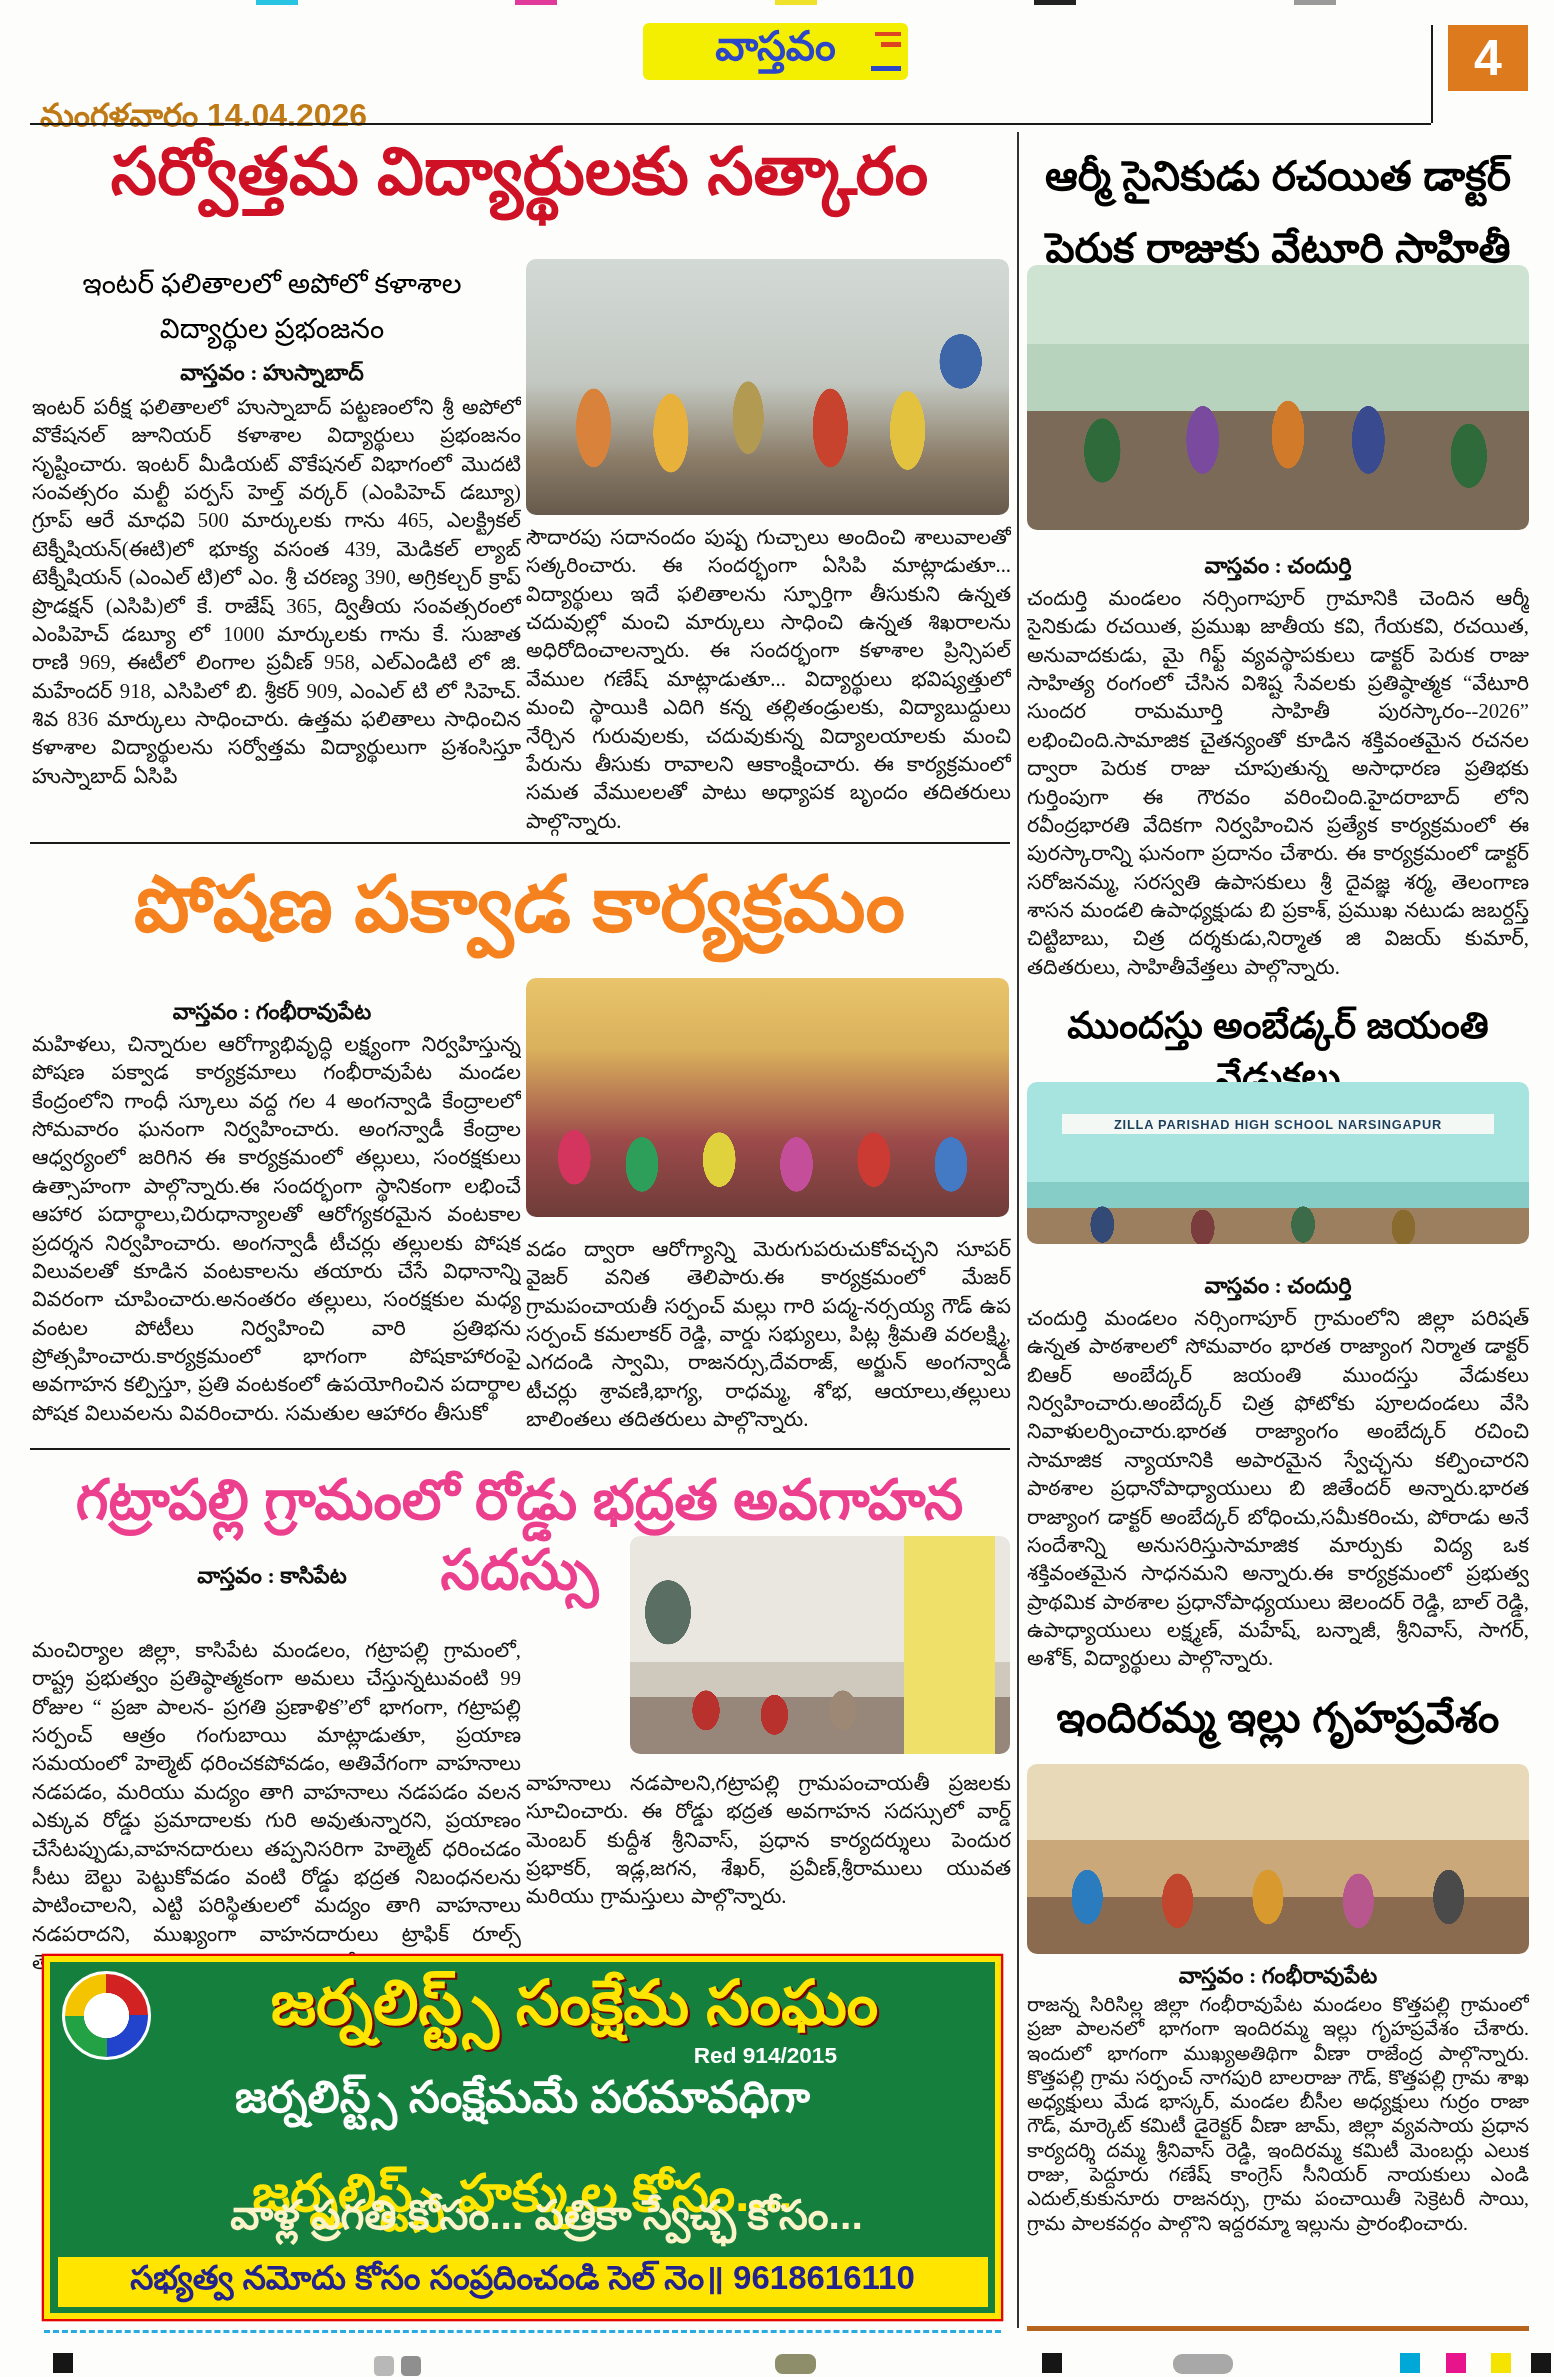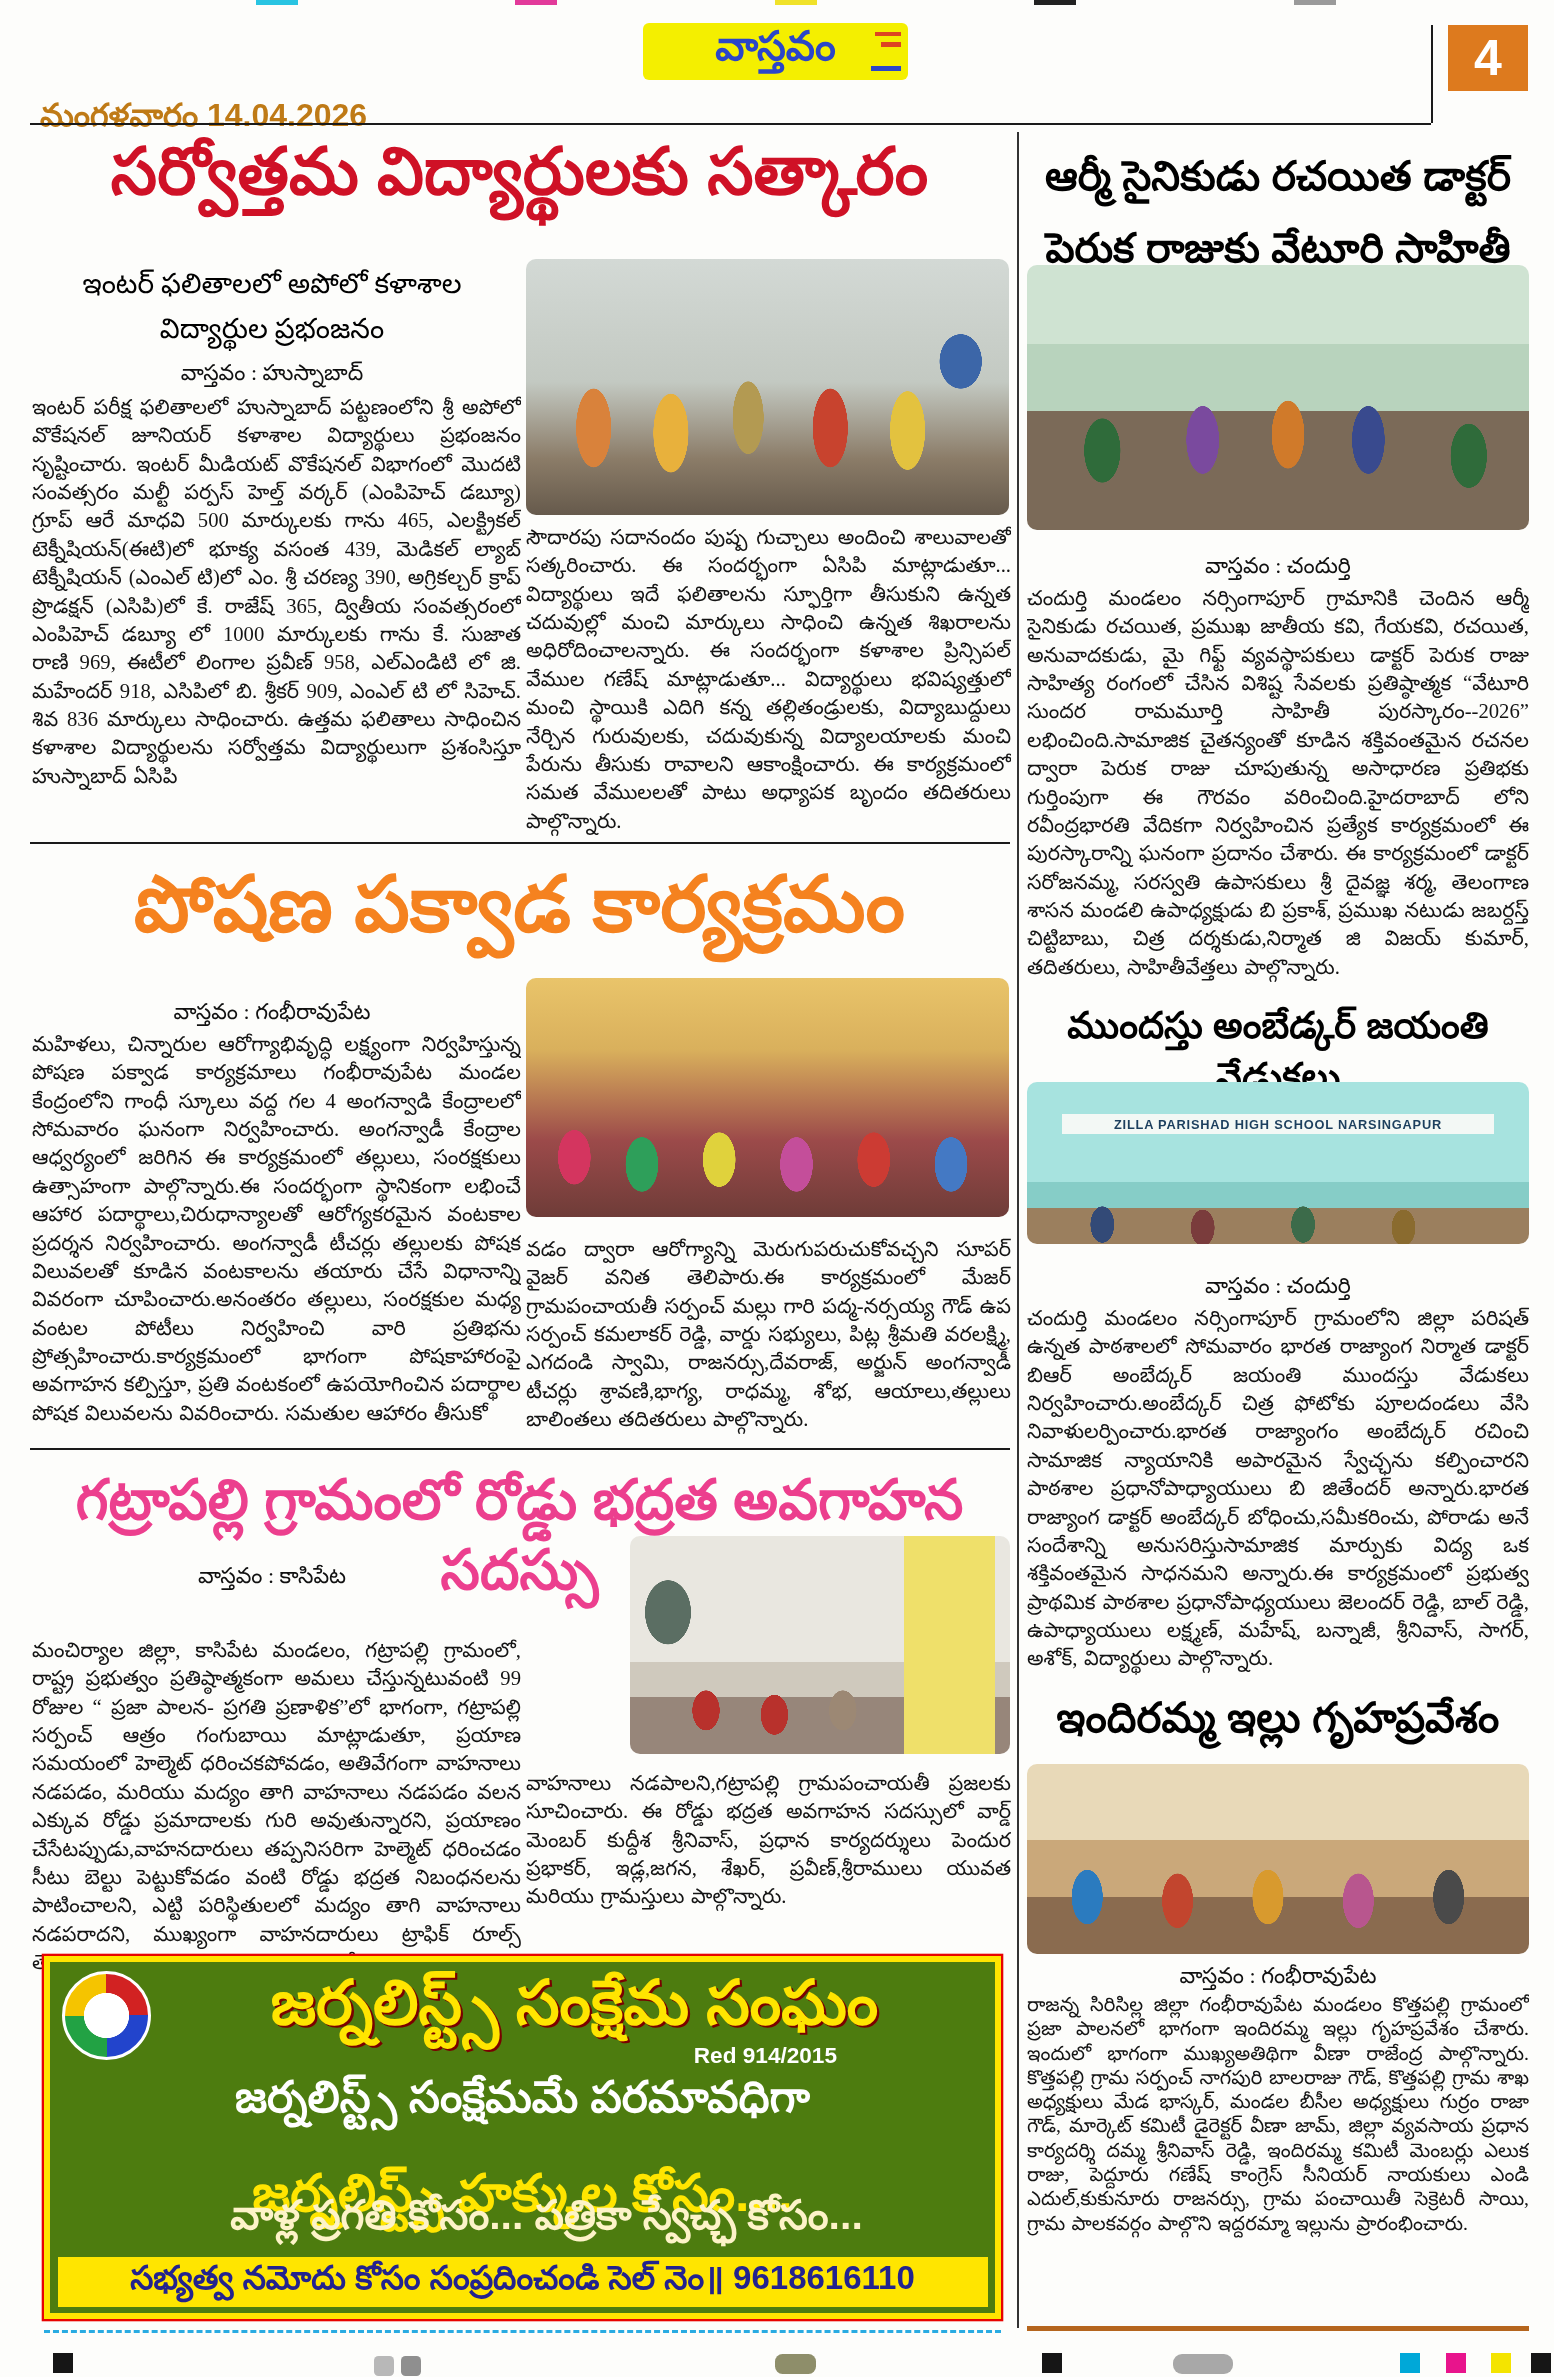--- a/index.html
+++ b/index.html
@@ -7,21 +7,21 @@
   #page {
     position:relative; width:1555px; height:2377px; background:#fdfdfb;
     font-family:"Liberation Serif", serif; color:#101010; overflow:hidden;
   }
   .abs { position:absolute; }
   .center { text-align:center; }
   .body-text {
     font-size:20.7px; line-height:1.37; text-align:justify; overflow:hidden;
     color:#141414; word-spacing:1.5px;
   }
-  .byline { font-weight:normal; font-size:22px; text-align:center; color:#111; }
+  .byline { font-weight:bold; font-size:22px; text-align:center; color:#111; }
   .photo { position:absolute; overflow:hidden; border-radius:10px; }
   .rule { position:absolute; background:#1a1a1a; }
 
   
   #date-text   { left:40px; top:65px; font-size:32px; font-weight:bold; color:#bf7a16; font-family:"Liberation Sans",sans-serif;margin-top:32px; }
   #logo-box    { left:643px; top:22.6px; width:265px; height:57px; background:#f4ef00; border-radius:6px;
                  display:flex; align-items:center; justify-content:center; }
   #logo-text   { font-size:41px; font-weight:bold; color:#2b46c8; font-family:"Liberation Sans",sans-serif; }
   .logo-mark   { position:absolute; background:#d42; }
   #page-num-box{ left:1448px; top:25px; width:80px; height:66px; background:#dd7a1e; color:#fff;
@@ -72,21 +72,21 @@
                  background:
                    linear-gradient(90deg, transparent 0 72%, #efe06a 72% 96%, transparent 96%),
                    radial-gradient(ellipse 22.6px 33px at 20% 80%, #b8312c 60%, transparent 61%),
                    radial-gradient(ellipse 22.6px 33px at 38% 82%, #b8312c 60%, transparent 61%),
                    radial-gradient(ellipse 22.6px 33px at 56% 80%, #9c8874 60%, transparent 61%),
                    radial-gradient(ellipse 38px 53px at 10% 35%, #5b6e63 60%, transparent 61%),
                    linear-gradient(180deg,#e9e7e0 0 58%,#cfc9bd 58% 74%,#97867a 74% 100%); }
   #body3b      { left:526px; top:1769px; width:485px; height:173px; }
 
   
-  #ad          { left:44px; top:1956px; width:957px; height:363px; background:#4d7c0f;
+  #ad          { left:44px; top:1956px; width:957px; height:363px; background:#15803d;
                  border:6.8px solid #ffe500; box-shadow:0 0 0 2.3px #e80300; }
   #ad-logo     { position:absolute; left:12px; top:9px; width:89px; height:89px; border-radius:50%;
                  background: radial-gradient(circle at 50% 50%, #fff 0 38%, transparent 39%),
                  conic-gradient(#d22222 0 25%, #2244cc 0 50%, #22a244 0 75%, #f5c400 0 100%);
                  border:3px solid #fff; }
   #ad-title    { position:absolute; left:105px; top:4.5px; width:839px; font-size:62px; font-weight:bold;
                  color:#ffe500; text-align:center; font-family:"Liberation Sans",sans-serif;
                  text-shadow:2.3px 2.3px 0 #7a0000; }
   #ad-reg      { position:absolute; right:158px; top:81px; font-size:22.6px; font-weight:bold; color:#ffffff;
                  font-family:"Liberation Sans",sans-serif; }

